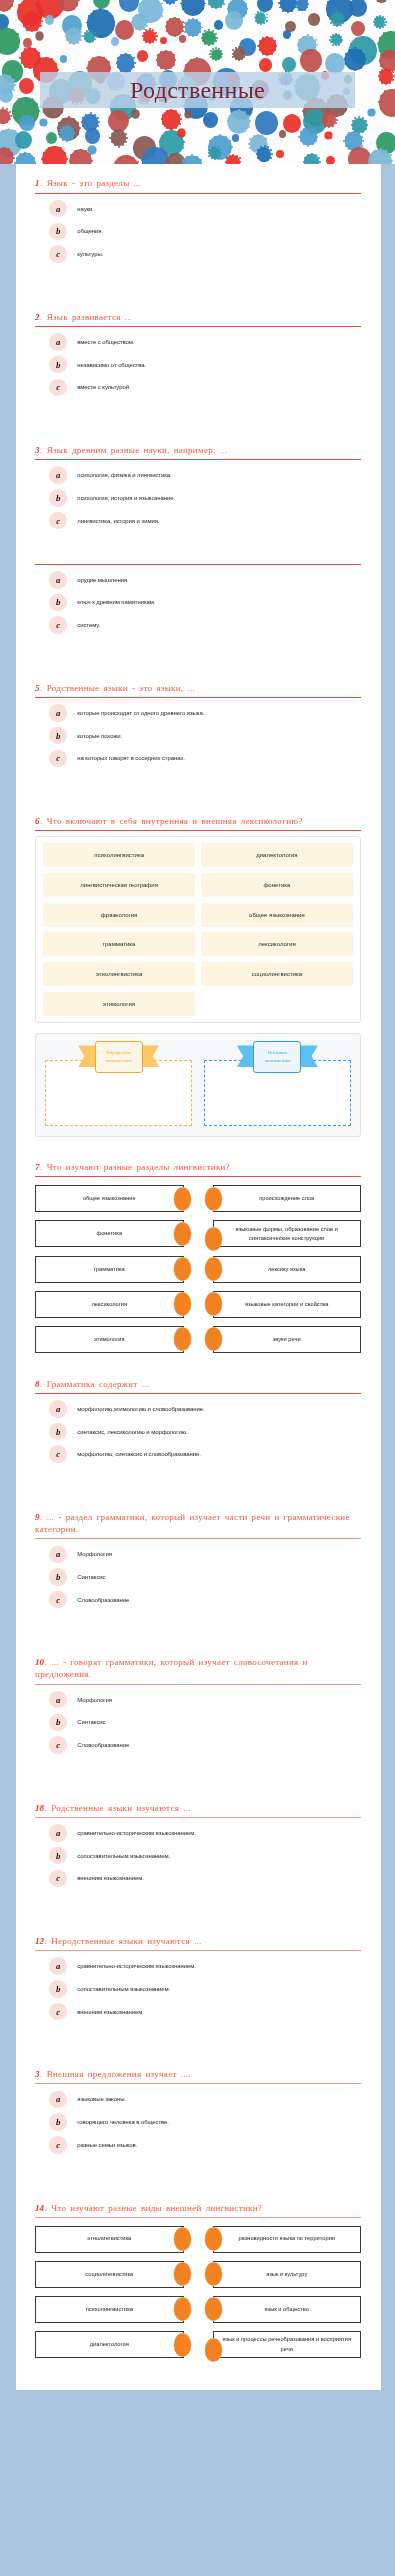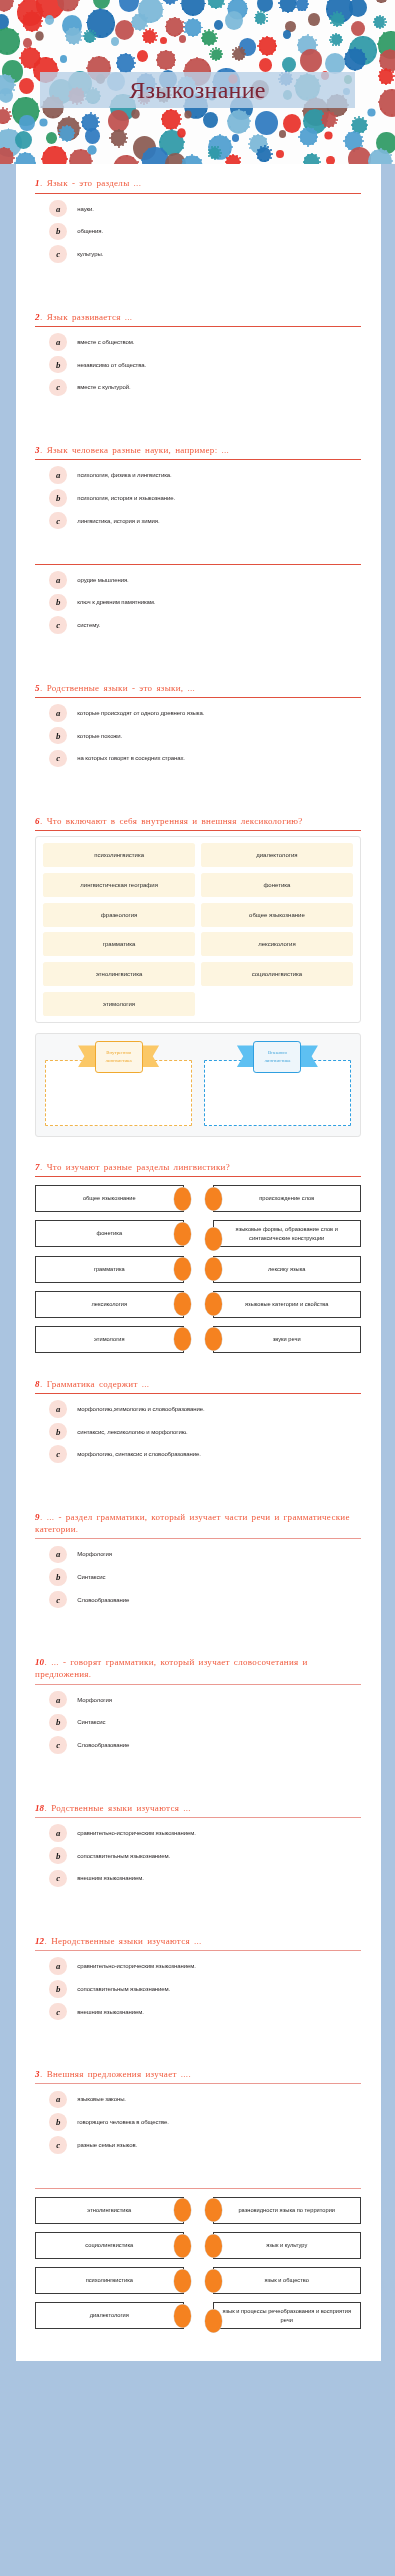--- a/index.html
+++ b/index.html
@@ -1293,21 +1293,21 @@
         <div class="virus" style="left:370px;top:151px;width:20px;height:21px;background:#7bb8d8;box-shadow:0 0 0 1.8px #7bb8d8;opacity:.93"></div>
         <div class="virus" style="left:391px;top:160px;width:1.8px;height:1.8px;background:#7bb8d8"></div>
         <div class="virus" style="left:368px;top:160px;width:1.8px;height:1.8px;background:#7bb8d8"></div>
         <div class="virus" style="left:370px;top:154px;width:1.8px;height:1.8px;background:#7bb8d8"></div>
         <div class="virus" style="left:374px;top:150px;width:1.8px;height:1.8px;background:#7bb8d8"></div>
         <div class="virus" style="left:380px;top:148px;width:1.8px;height:1.8px;background:#7bb8d8"></div>
         <div class="virus" style="left:385px;top:150px;width:1.8px;height:1.8px;background:#7bb8d8"></div>
         <div class="virus" style="left:390px;top:154px;width:1.8px;height:1.8px;background:#7bb8d8"></div>
       </div>
     <div class="title-band">
-      <h1>Языкознание</h1>
+      <h1>Родственные</h1>
     </div>
   </div>
 
   <div class="sheet" id="sheet">
       <div class="q">
         <div class="q-head"><span class="num">1</span>. <span>Язык - это разделы ...</span></div>
         <div class="q-rule"></div>
         <div class="opts">
           <div class="opt">
             <div class="bullet">a</div>
@@ -1337,21 +1337,21 @@
             <div class="opt-text">независимо от общества.</div>
           </div>
           <div class="opt">
             <div class="bullet">c</div>
             <div class="opt-text">вместе  с культурой.</div>
           </div>
         </div>
       </div>
       <div class="spacer"></div>
       <div class="q">
-        <div class="q-head"><span class="num">3</span>. <span>Язык человека разные науки, например: ...</span></div>
+        <div class="q-head"><span class="num">3</span>. <span>Язык древним разные науки, например: ...</span></div>
         <div class="q-rule"></div>
         <div class="opts">
           <div class="opt">
             <div class="bullet">a</div>
             <div class="opt-text">психология, физика и лингвистика.</div>
           </div>
           <div class="opt">
             <div class="bullet">b</div>
             <div class="opt-text">психология, история и языкознание.</div>
           </div>
@@ -1592,20 +1592,21 @@
             <div class="opt-text">говорящего человека в обществе.</div>
           </div>
           <div class="opt">
             <div class="bullet">c</div>
             <div class="opt-text">разные семьи языков.</div>
           </div>
         </div>
       </div>
       <div class="spacer"></div>
       <div class="q">
+        <div class="q-head"><span class="num">14</span>. <span>Что изучают разные виды внешней лингвистики?</span></div>
         <div class="q-rule soft"></div>
         <div class="pairs">
           <div class="pairrow">
             <div class="pcell">
               <div class="pbox">этнолингвистика<span class="knob right"></span></div>
             </div>
             <div class="pcell">
               <div class="pbox">разновидности языка по территории<span class="knob left"></span></div>
             </div>
           </div>

